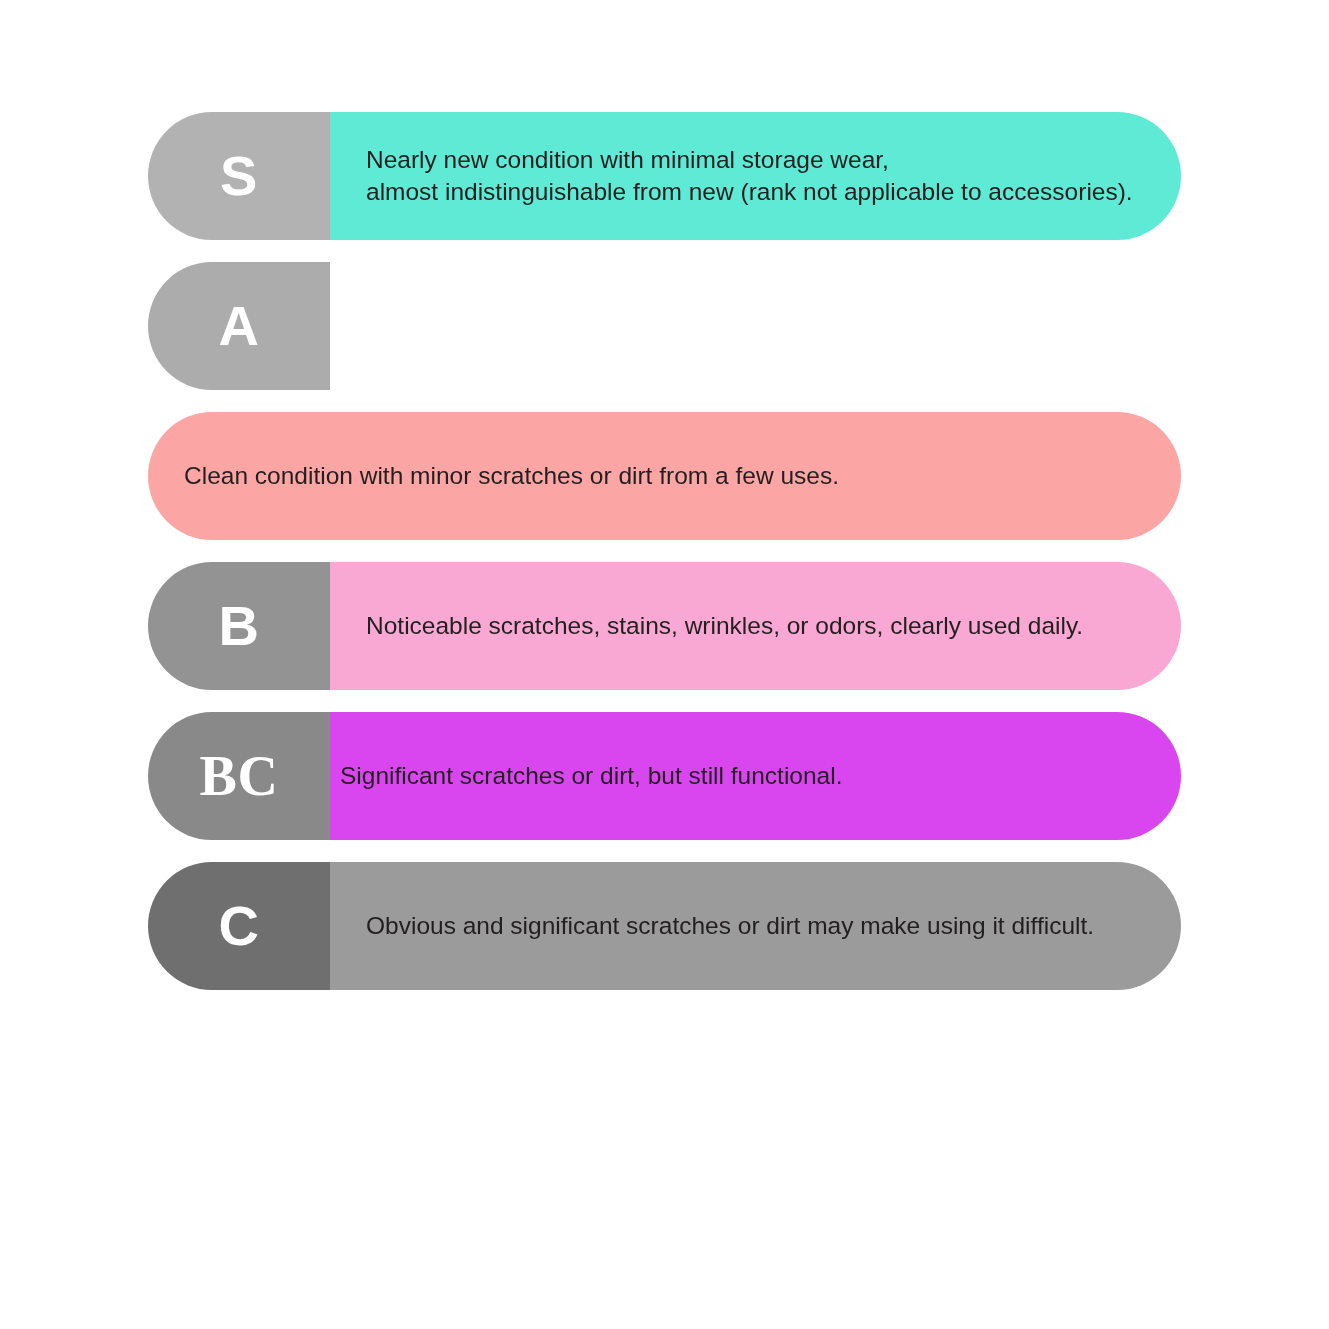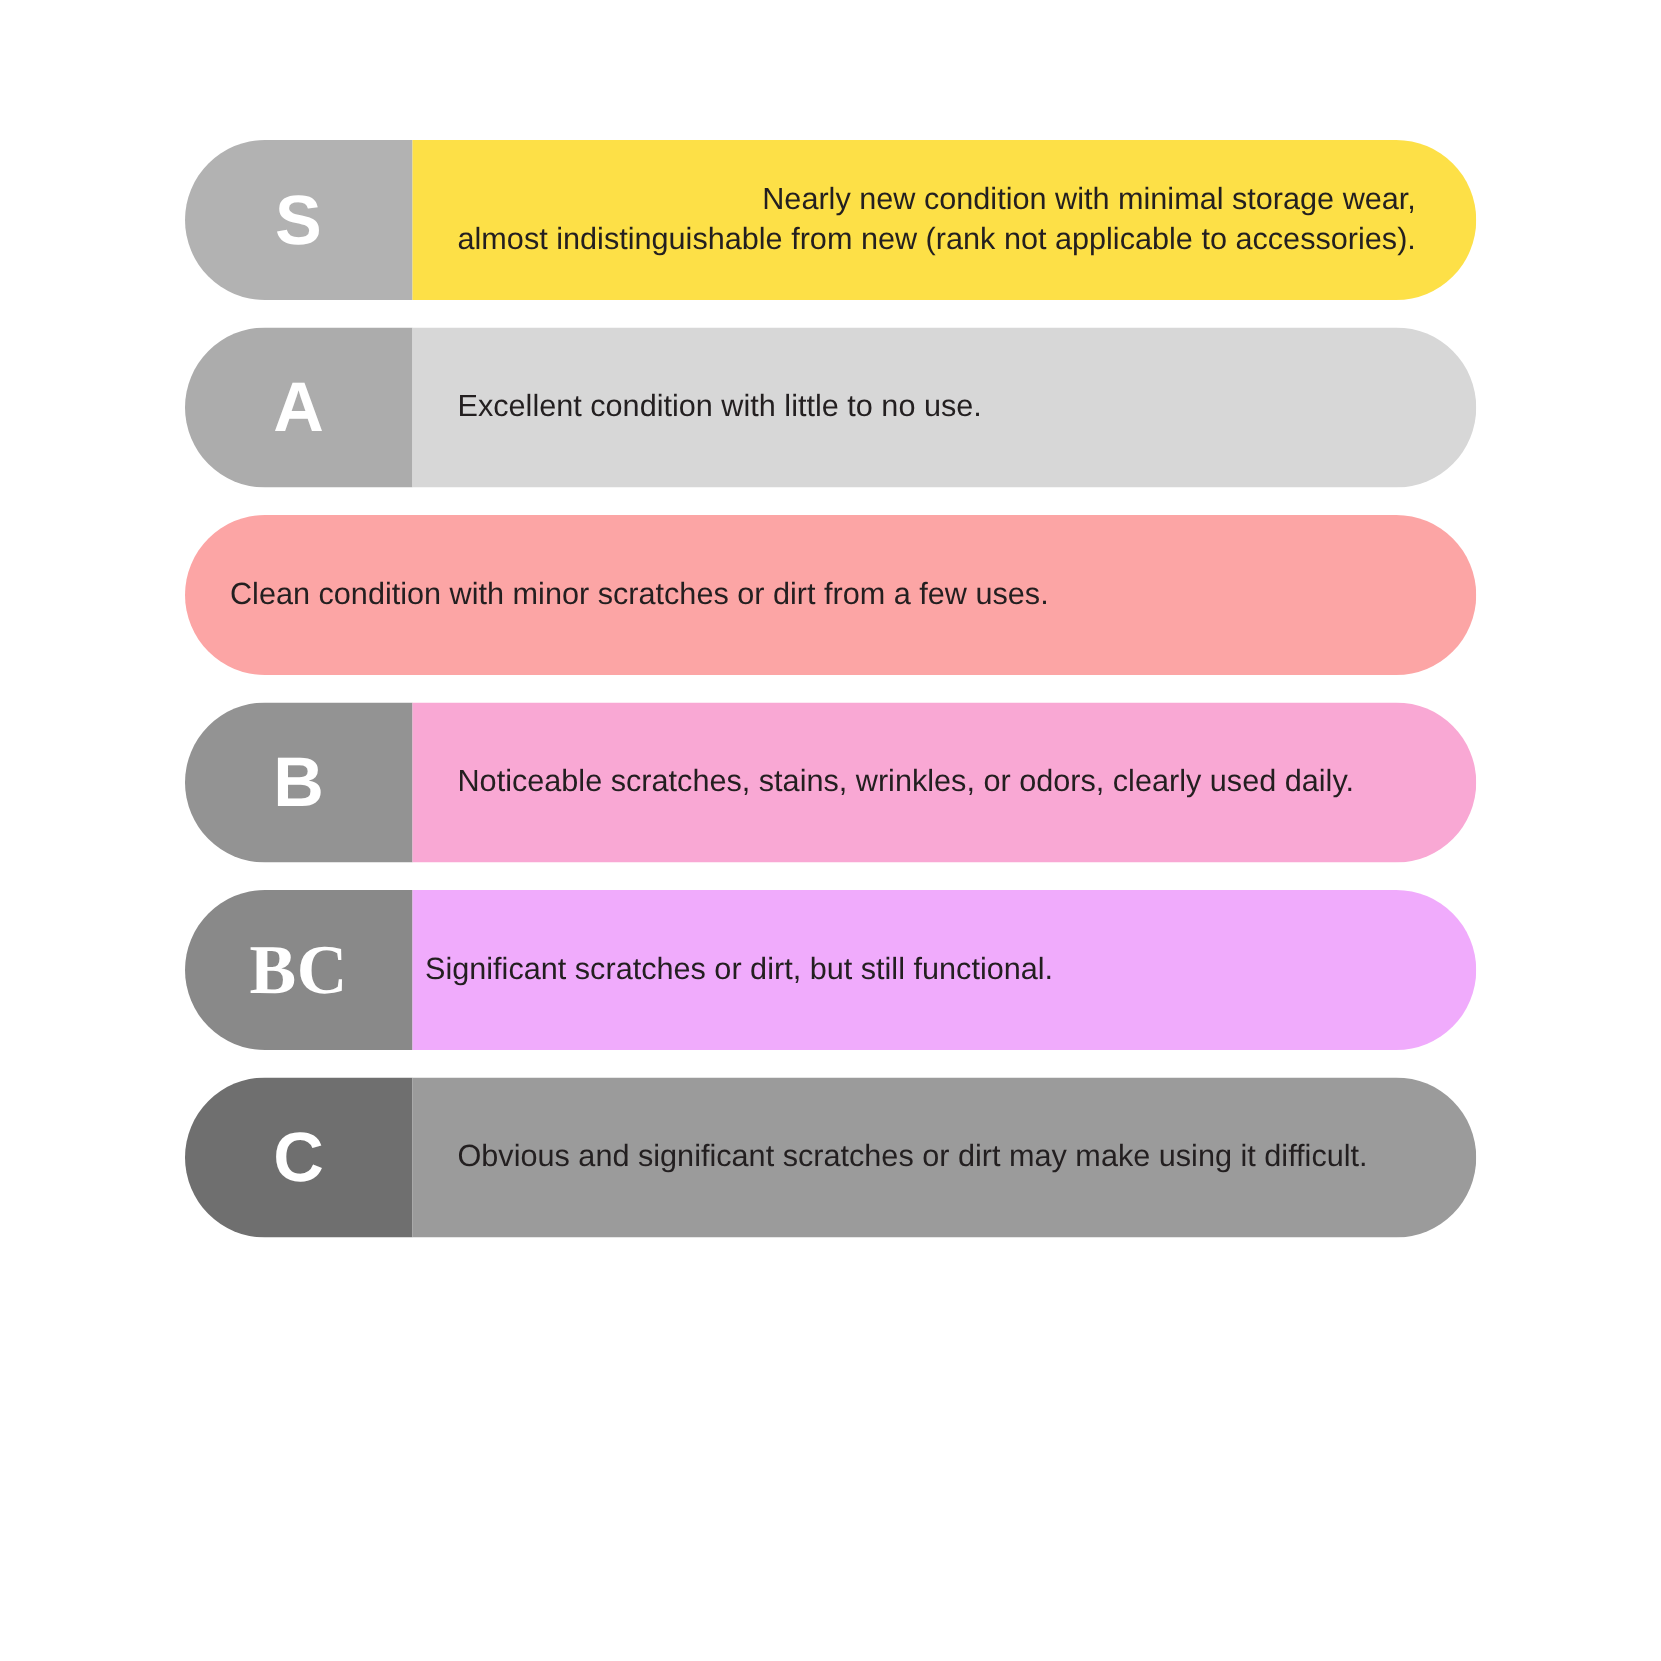--- a/index.html
+++ b/index.html
@@ -51,42 +51,41 @@
     white-space: pre-line;
   }
 </style>
 </head>
 <body>
 
 <div class="chart">
 
   <div class="rank-row">
     <div class="rank-badge" style="background: rgb(178, 178, 178);">S</div>
-    <div class="rank-desc" style="background: #fde047; text-align: right;">Nearly new condition with minimal storage wear,
+    <div class="rank-desc" style="background: #5eead4;">Nearly new condition with minimal storage wear,
 almost indistinguishable from new (rank not applicable to accessories).</div>
   </div>
 
   <div class="rank-row">
     <div class="rank-badge" style="background: rgb(172, 172, 172);">A</div>
-    <div class="rank-desc" style="background: rgb(215, 215, 215);">Excellent condition with little to no use.</div>
   </div>
 
   <div class="rank-row">
     <div class="rank-desc" style="background: #fca5a5;">Clean condition with minor scratches or dirt from a few uses.</div>
   </div>
 
 
   <div class="rank-row">
     <div class="rank-badge" style="background: rgb(147, 147, 147);">B</div>
     <div class="rank-desc" style="background: #f9a8d4;">Noticeable scratches, stains, wrinkles, or odors, clearly used daily.</div>
   </div>
 
   <div class="rank-row">
     <div class="rank-badge" style="background: rgb(137, 137, 137); font-family: Liberation Serif, serif;">BC</div>
-    <div class="rank-desc" style="background: #f0abfc; padding-left: 10px;">Significant scratches or dirt, but still functional.</div>
+    <div class="rank-desc" style="background: #d946ef; padding-left: 10px;">Significant scratches or dirt, but still functional.</div>
   </div>
 
   <div class="rank-row">
     <div class="rank-badge" style="background: rgb(111, 111, 111);">C</div>
     <div class="rank-desc" style="background: rgb(155, 155, 155); text-align: center;">Obvious and significant scratches or dirt may make using it difficult.</div>
   </div>
 
 </div>
 
 </body></html>

